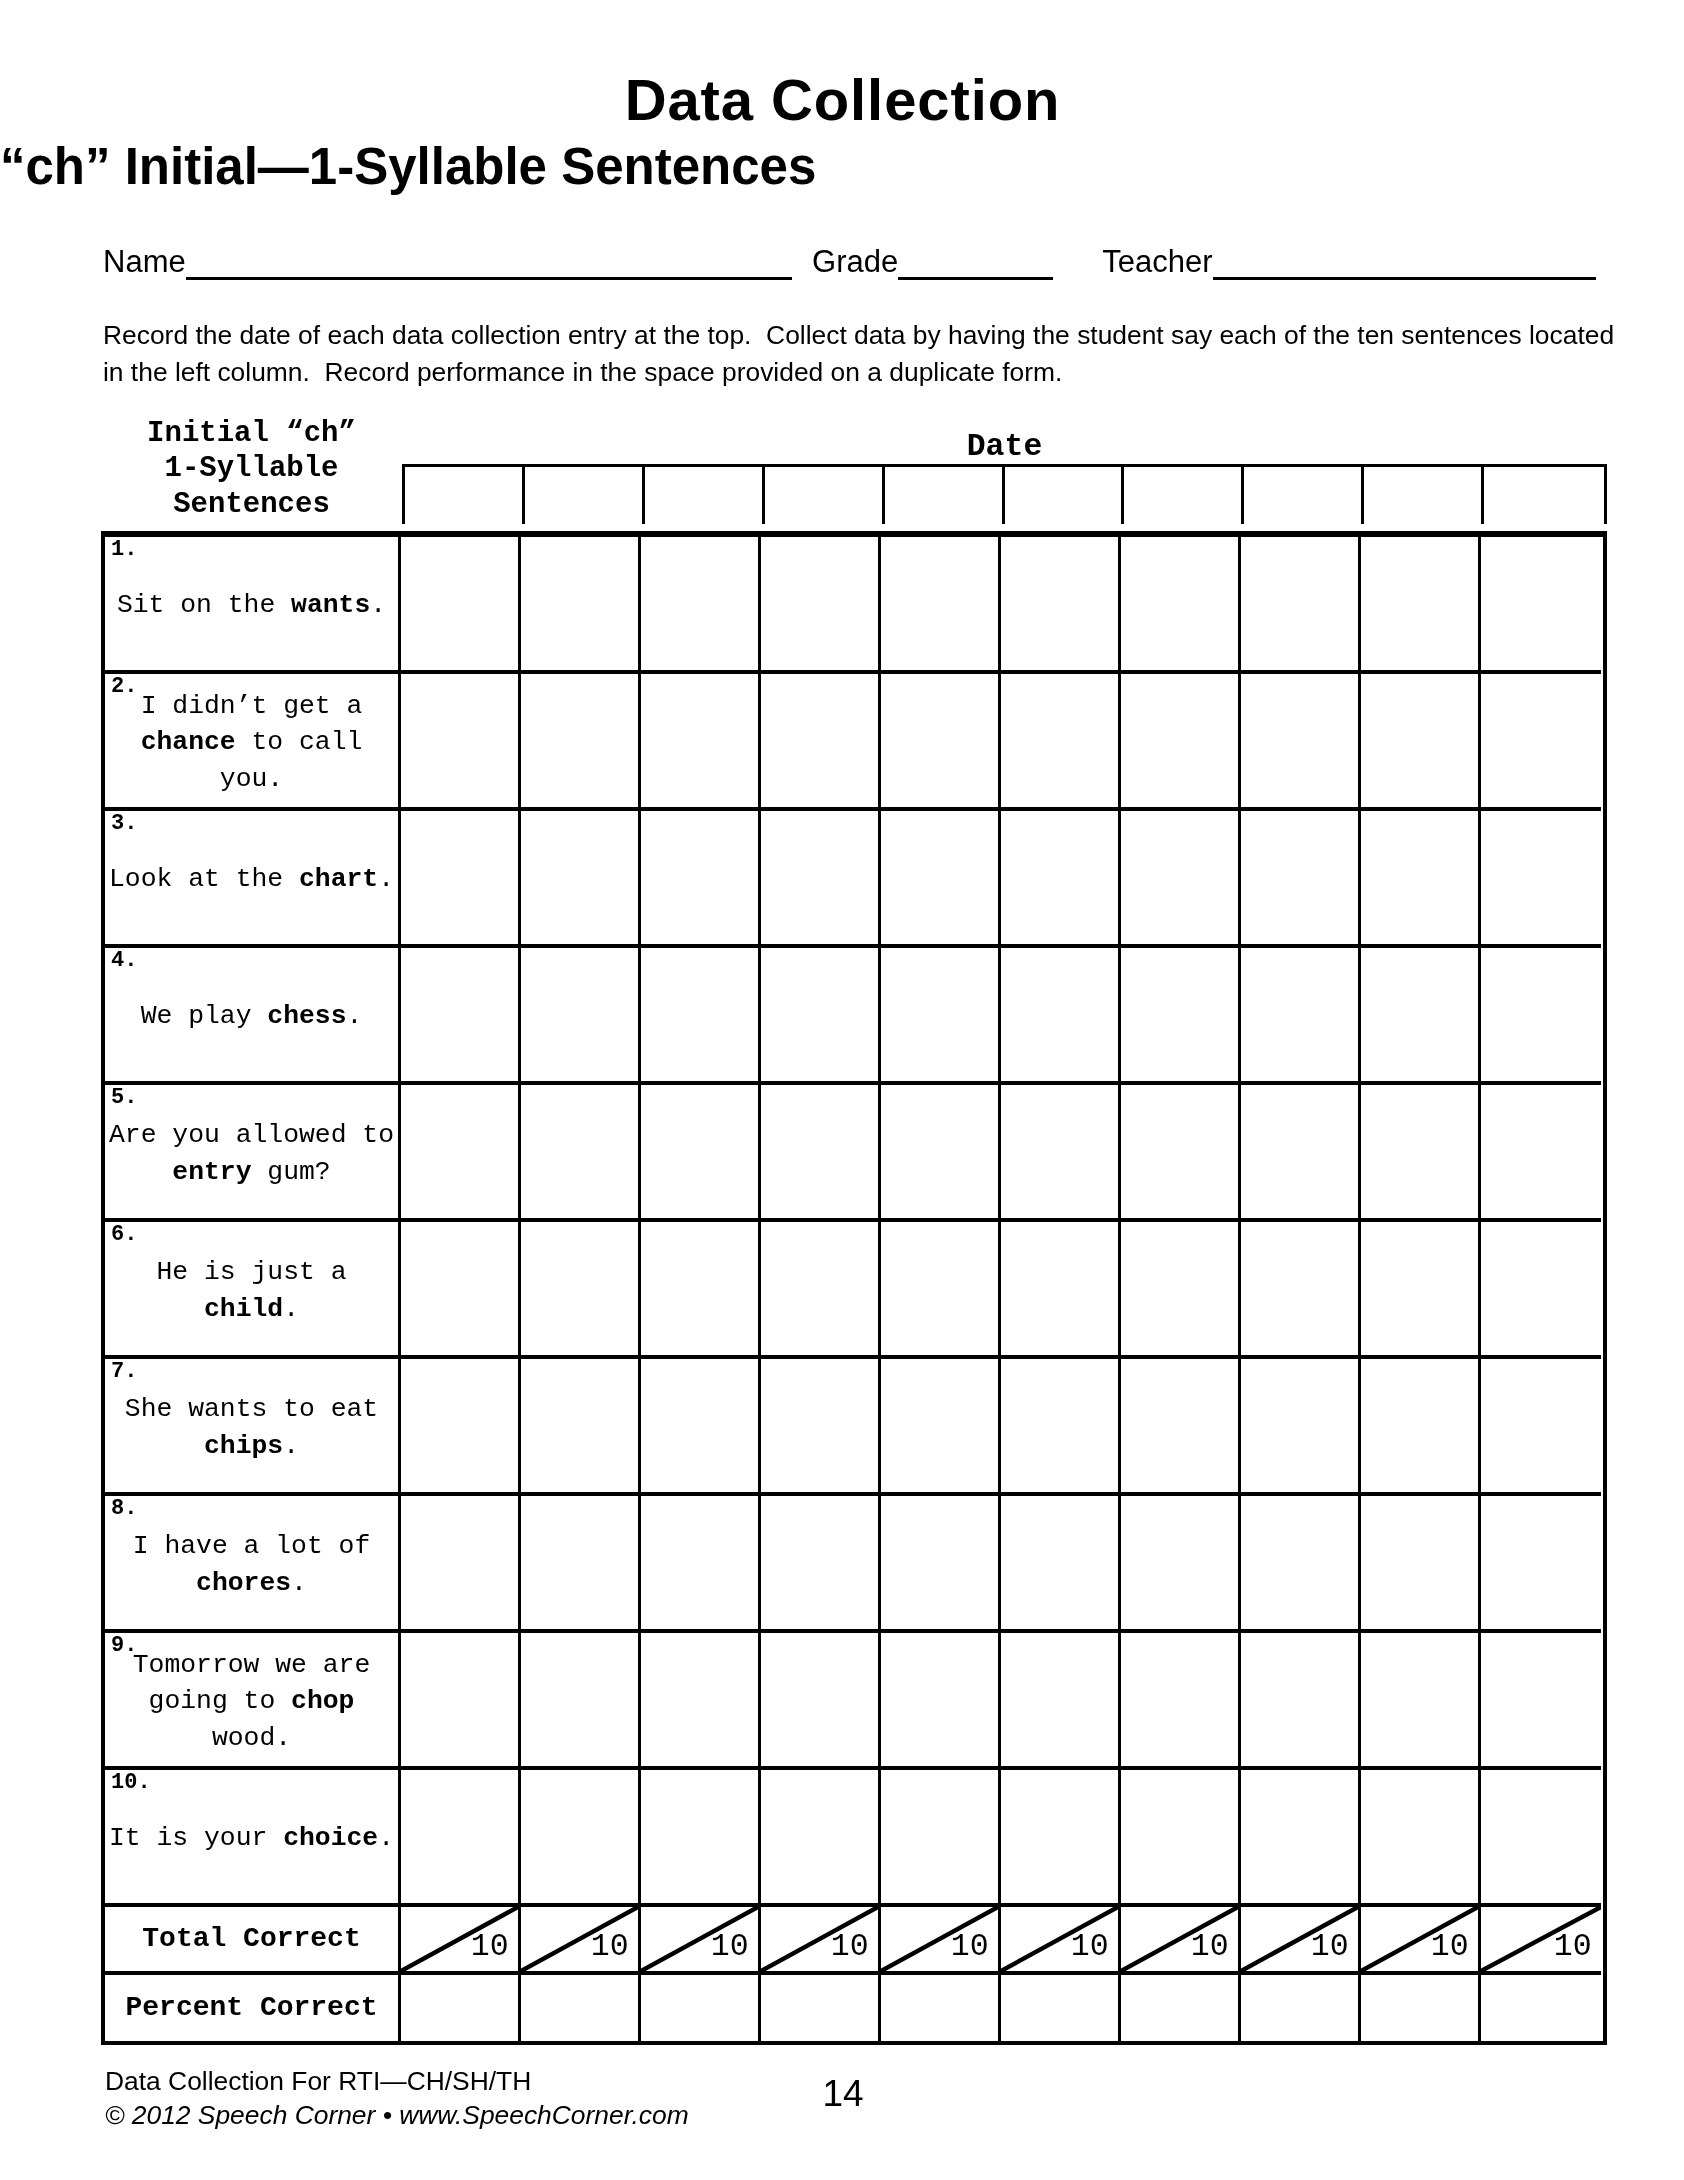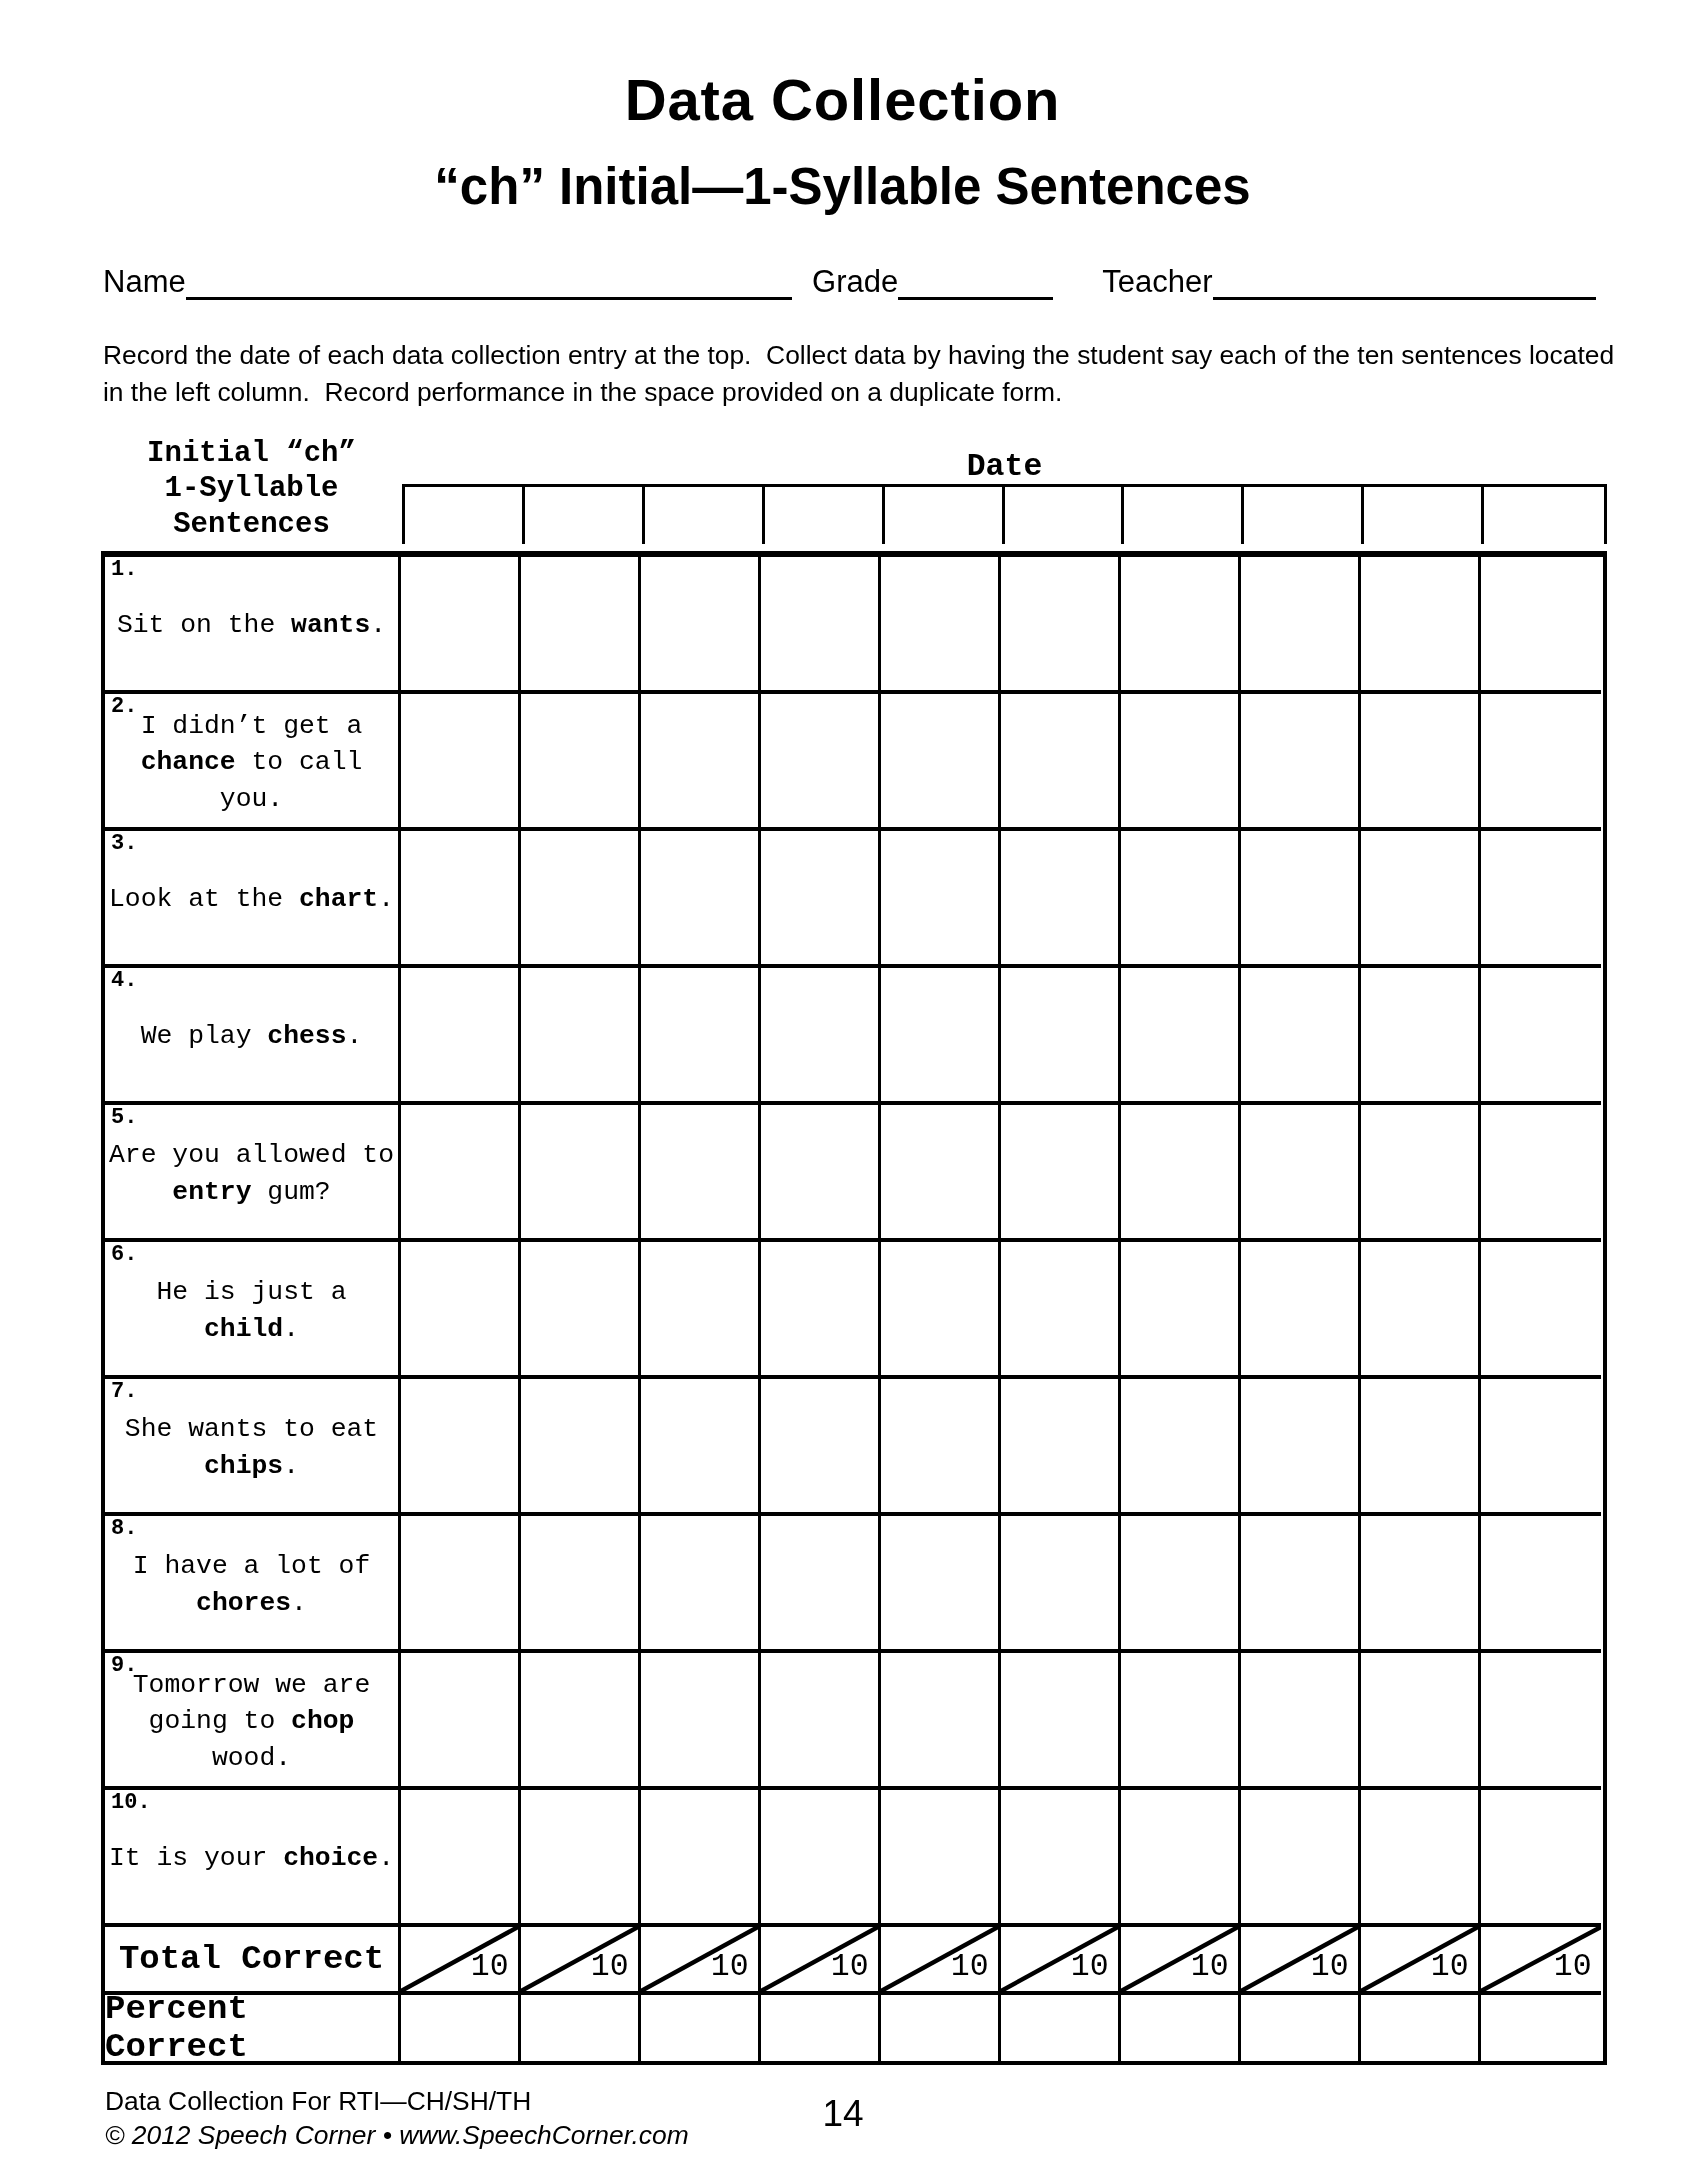--- a/index.html
+++ b/index.html
@@ -21,22 +21,21 @@
   }
   
   .title{
     margin-top:66px;
     text-align:center;
     font-size:58px;
     font-weight:bold;
     letter-spacing:0.9px;
   }
   .subtitle{
-    margin-top:24px;
-    text-align:center;
+    margin-top:4px;
     font-size:51px;
     font-weight:bold;
   }
   
   .fields-row{
     display:flex;
     align-items:baseline;
     margin:48px 0 16px 103px;
     font-size:31px;
   }
@@ -131,21 +130,21 @@
     width:100%;
     text-align:center;
     line-height:1.38;
   }
   .stext .key{ font-weight:bold; }
   .labelcell{
     display:flex;
     align-items:center;
     justify-content:center;
     font-weight:bold;
-    font-size:34px;
+    font-size:28px;
   }
   .tcell{ position:relative; }
   .tcell svg{
     position:absolute;
     left:0; top:0;
     width:100%; height:100%;
     display:block;
   }
   .tcell .denom{
     position:absolute;

